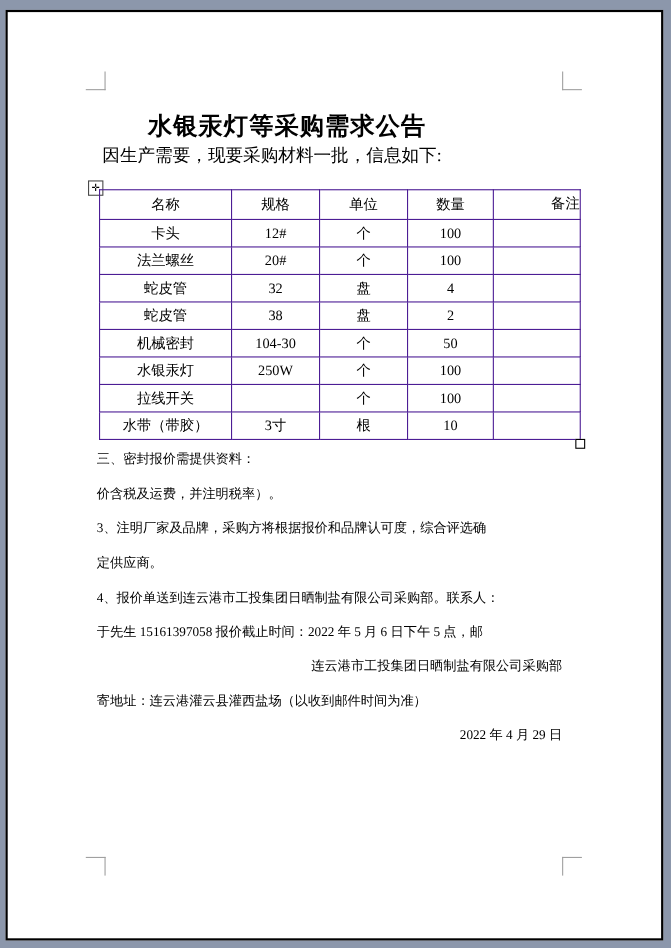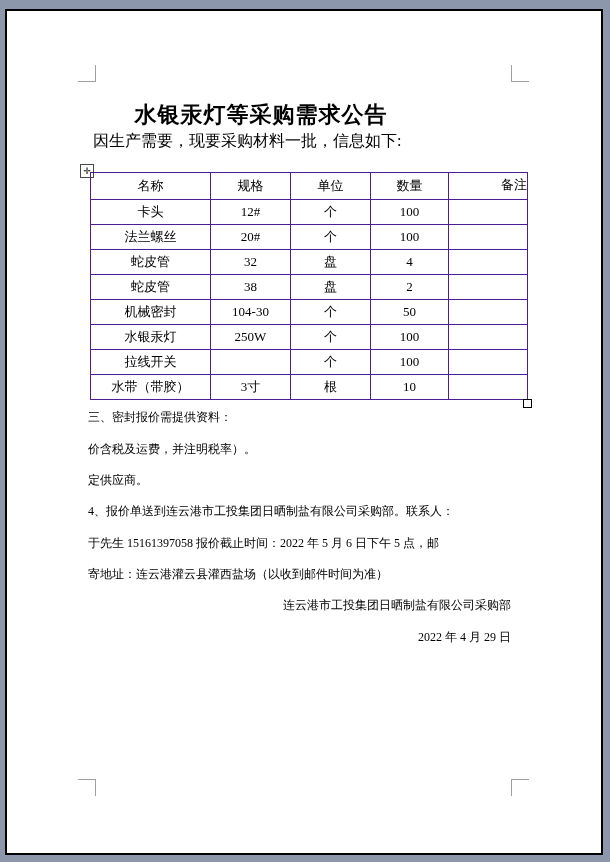--- a/index.html
+++ b/index.html
@@ -149,19 +149,20 @@
     <td></td>
   </tr>
 </tbody>
   </table>
 
 <div class="resize-handle"></div>
 
 <div class="body-text">
   <div class="line">三、密封报价需提供资料：</div>
   <div class="line">价含税及运费，并注明税率）。</div>
+  <div class="line">3、注明厂家及品牌，采购方将根据报价和品牌认可度，综合评选确</div>
   <div class="line">定供应商。</div>
   <div class="line">4、报价单送到连云港市工投集团日晒制盐有限公司采购部。联系人：</div>
   <div class="line">于先生 15161397058 报价截止时间：2022 年 5 月 6 日下午 5 点，邮</div>
+  <div class="line right">连云港市工投集团日晒制盐有限公司采购部</div>
   <div class="line">寄地址：连云港灌云县灌西盐场（以收到邮件时间为准）</div>
-  <div class="line right">连云港市工投集团日晒制盐有限公司采购部</div>
   <div class="line right">2022 年 4 月 29 日</div>
 </div>
 
 </body></html>

